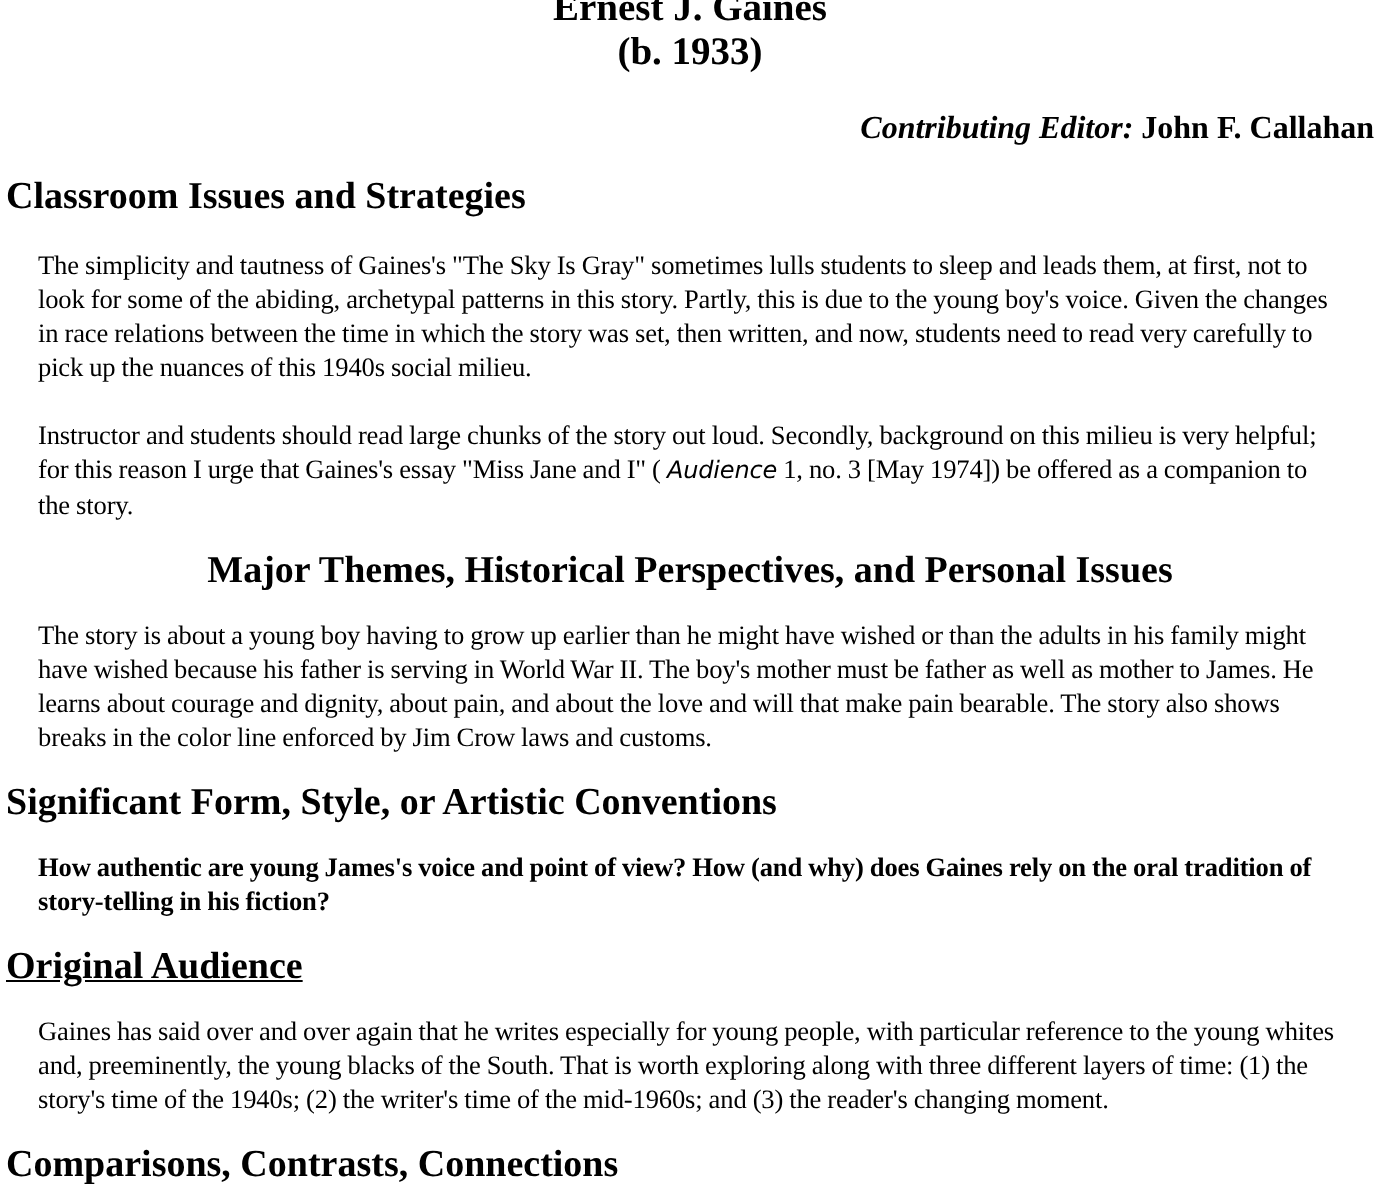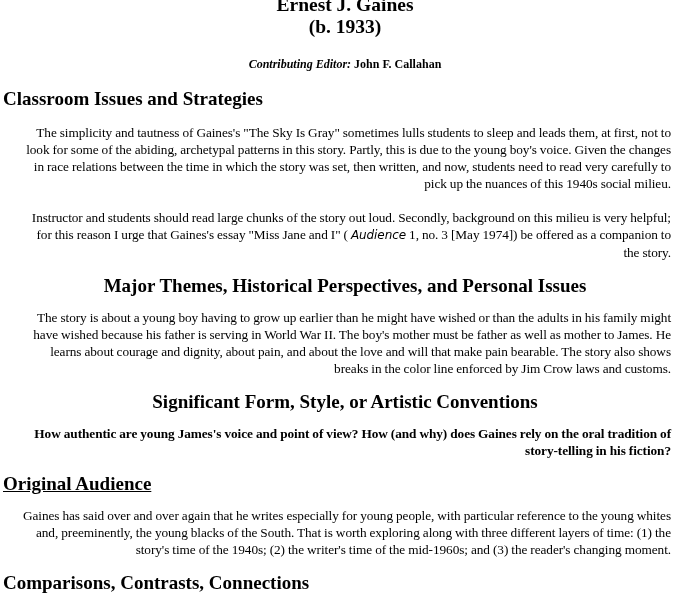--- a/index.html
+++ b/index.html
@@ -24,54 +24,53 @@
       width: 684px;
     }
     .doc-title {
       text-align: center;
       font-weight: bold;
       font-size: 19.5px;
       line-height: 22px;
       margin: 0;
     }
     .editor-line {
-      text-align: center;
+      text-align: right;
       font-weight: bold;
-      font-size: 12px;
+      font-size: 16px;
       line-height: 17px;
       margin: 18px 0 0 0;
     }
     .editor-line .label {
       font-style: italic;
     }
     h3.section-heading {
       font-size: 19px;
       font-weight: bold;
       line-height: 18px;
       margin: 0;
     }
     p.body-para {
       margin: 16px;
       letter-spacing: -0.08px;
       word-spacing: -0.2px;
-      text-align: right;
     }
     .italic-sans {
       font-family: "DejaVu Sans", "Liberation Sans", sans-serif;
       font-style: italic;
       font-size: 12px;
     }
     
     #h-classroom { margin-top: 17px; }
     #p-classroom-1 { margin-top: 16px; }
     #p-classroom-2 { margin-top: 17px; }
     #p-classroom-3 { margin-top: 16px; }
     #h-themes { margin-top: 13px; text-align: center; }
     #p-themes-1 { margin-top: 14px; }
-    #h-form { margin-top: 14px; text-align: center; }
+    #h-form { margin-top: 14px; }
     #p-form-1 { margin-top: 14px; font-weight: bold; }
     #h-audience { margin-top: 14px; text-decoration: underline; }
     #p-audience-1 { margin-top: 14px; }
     #h-comparisons { margin-top: 14px; }
   </style>
 </head>
 <body>
 
 <div class="page">
 

